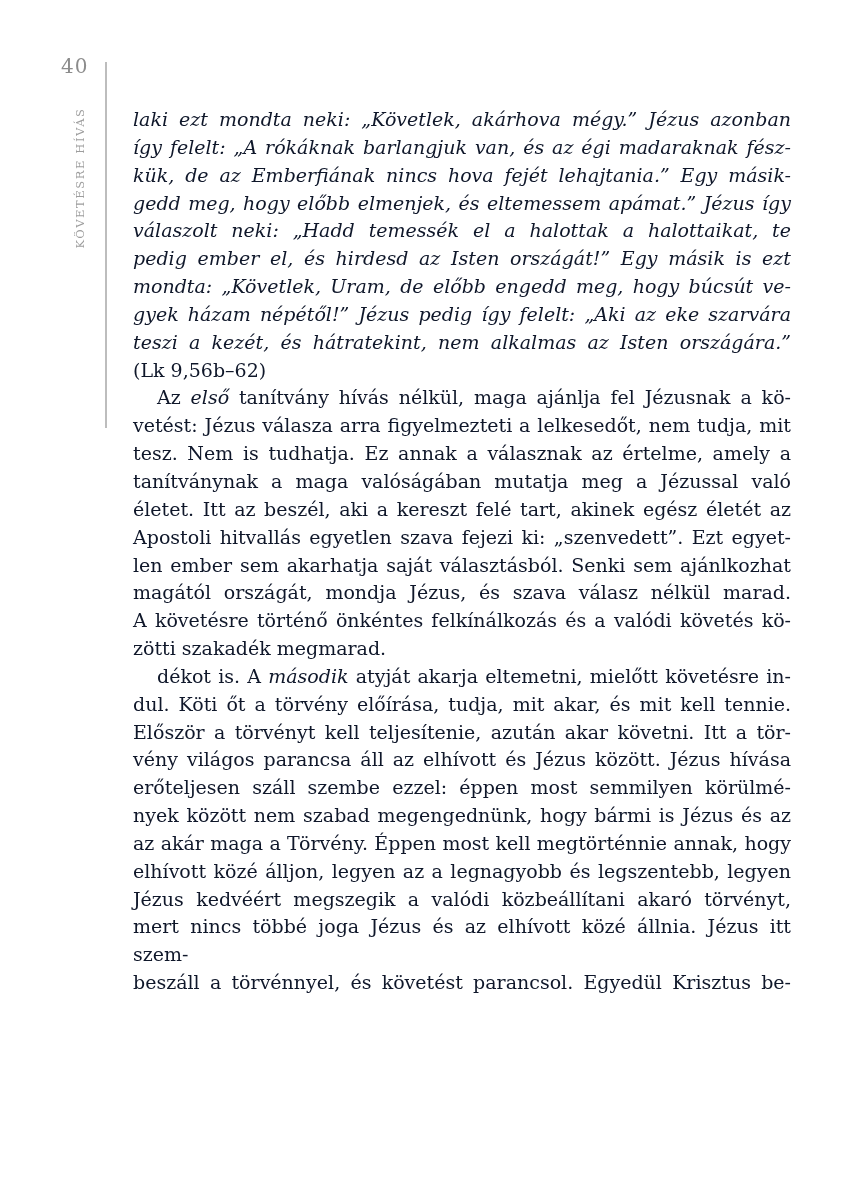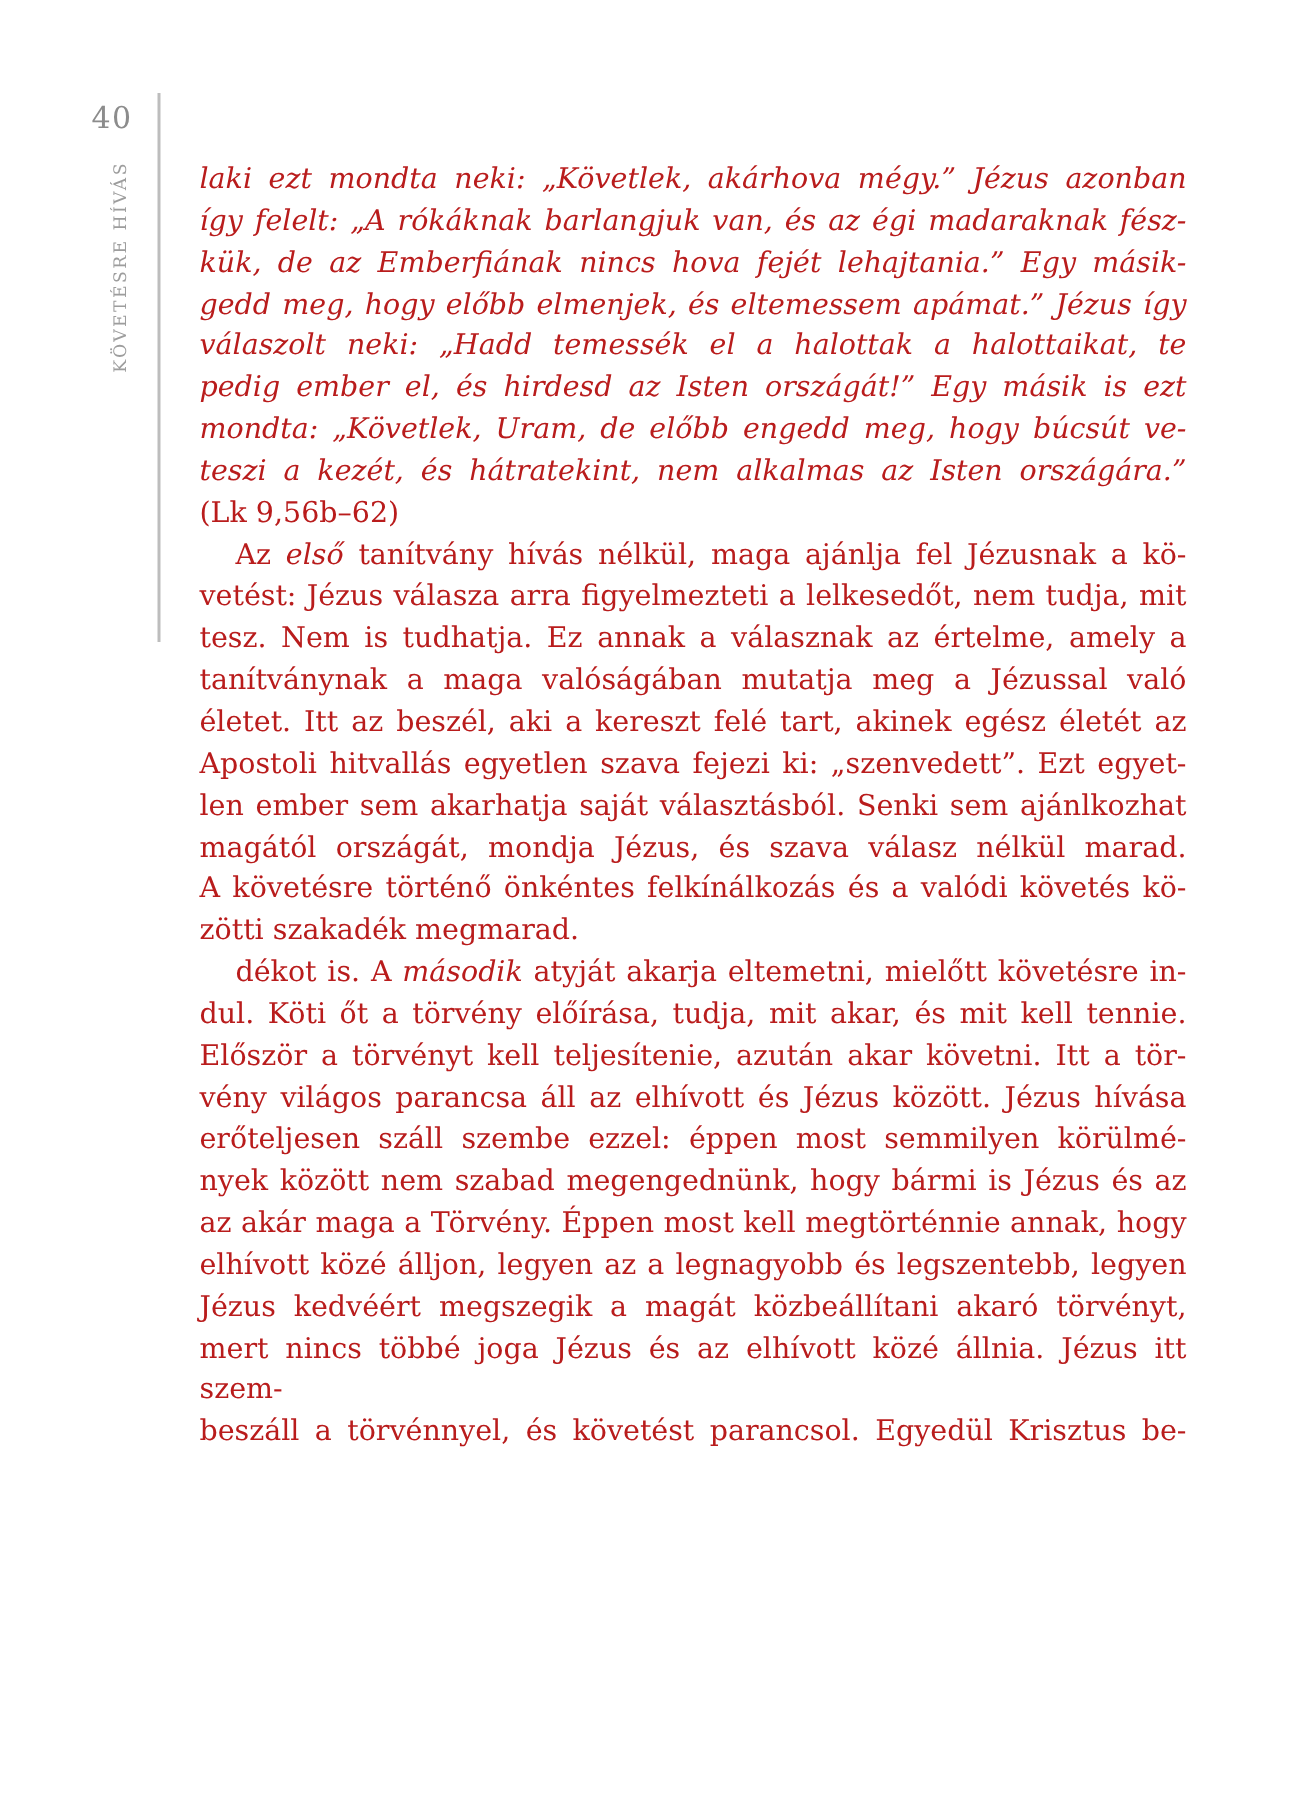--- a/index.html
+++ b/index.html
@@ -11,21 +11,21 @@
   .page {
     position: relative;
     width: 867px;
     height: 1200px;
     background: #ffffff;
     overflow: hidden;
   }
   .page-number {
     position: absolute;
     left: 61px;
-    top: 66px;
+    top: 54px;
     font-size: 20px;
     color: #8c8c8c;
     letter-spacing: 1px;
   }
   .margin-rule {
     position: absolute;
     left: 105px;
     top: 62px;
     width: 2px;
     height: 366px;
@@ -42,21 +42,21 @@
     letter-spacing: 1.6px;
     color: #9d9d9d;
   }
   .text-block {
     position: absolute;
     left: 133px;
     top: 106px;
     width: 658px;
     font-size: 19px;
     line-height: 27.85px;
-    color: #b91c1c;
+    color: #0f172a;
   }
   .line {
     text-align: justify;
     text-align-last: justify;
   }
   .line.flush {
     text-align-last: left;
   }
   .quote { font-style: italic; }
   .citation {
@@ -80,20 +80,21 @@
   <div class="text-block">
 
     <div class="quote">
         <div class="line">laki ezt mondta neki: „Követlek, akárhova mégy.” Jézus azonban</div>
         <div class="line">így felelt: „A rókáknak barlangjuk van, és az égi madaraknak fész-</div>
         <div class="line">kük, de az Emberfiának nincs hova fejét lehajtania.” Egy másik-</div>
         <div class="line">gedd meg, hogy előbb elmenjek, és eltemessem apámat.” Jézus így</div>
         <div class="line">válaszolt neki: „Hadd temessék el a halottak a halottaikat, te</div>
         <div class="line">pedig ember el, és hirdesd az Isten országát!” Egy másik is ezt</div>
         <div class="line">mondta: „Követlek, Uram, de előbb engedd meg, hogy búcsút ve-</div>
+        <div class="line">gyek házam népétől!” Jézus pedig így felelt: „Aki az eke szarvára</div>
         <div class="line">teszi a kezét, és hátratekint, nem alkalmas az Isten országára.”</div>
       </div>
 
     <div class="line citation flush">(Lk 9,56b–62)</div>
 
     <div class="para">
         <div class="line">Az <em>első</em> tanítvány hívás nélkül, maga ajánlja fel Jézusnak a kö-</div>
         <div class="line">vetést: Jézus válasza arra figyelmezteti a lelkesedőt, nem tudja, mit</div>
         <div class="line">tesz. Nem is tudhatja. Ez annak a válasznak az értelme, amely a</div>
         <div class="line">tanítványnak a maga valóságában mutatja meg a Jézussal való</div>
@@ -107,20 +108,20 @@
 
     <div class="para">
         <div class="line">dékot is. A <em>második</em> atyját akarja eltemetni, mielőtt követésre in-</div>
         <div class="line">dul. Köti őt a törvény előírása, tudja, mit akar, és mit kell tennie.</div>
         <div class="line">Először a törvényt kell teljesítenie, azután akar követni. Itt a tör-</div>
         <div class="line">vény világos parancsa áll az elhívott és Jézus között. Jézus hívása</div>
         <div class="line">erőteljesen száll szembe ezzel: éppen most semmilyen körülmé-</div>
         <div class="line">nyek között nem szabad megengednünk, hogy bármi is Jézus és az</div>
         <div class="line">az akár maga a Törvény. Éppen most kell megtörténnie annak, hogy</div>
         <div class="line">elhívott közé álljon, legyen az a legnagyobb és legszentebb, legyen</div>
-        <div class="line">Jézus kedvéért megszegik a magát közbeállítani akaró törvényt,</div>
+        <div class="line">Jézus kedvéért megszegik a valódi közbeállítani akaró törvényt,</div>
         <div class="line">mert nincs többé joga Jézus és az elhívott közé állnia. Jézus itt szem-</div>
         <div class="line">beszáll a törvénnyel, és követést parancsol. Egyedül Krisztus be-</div>
       </div>
 
   </div>
 
 </div>
 
 </body></html>

